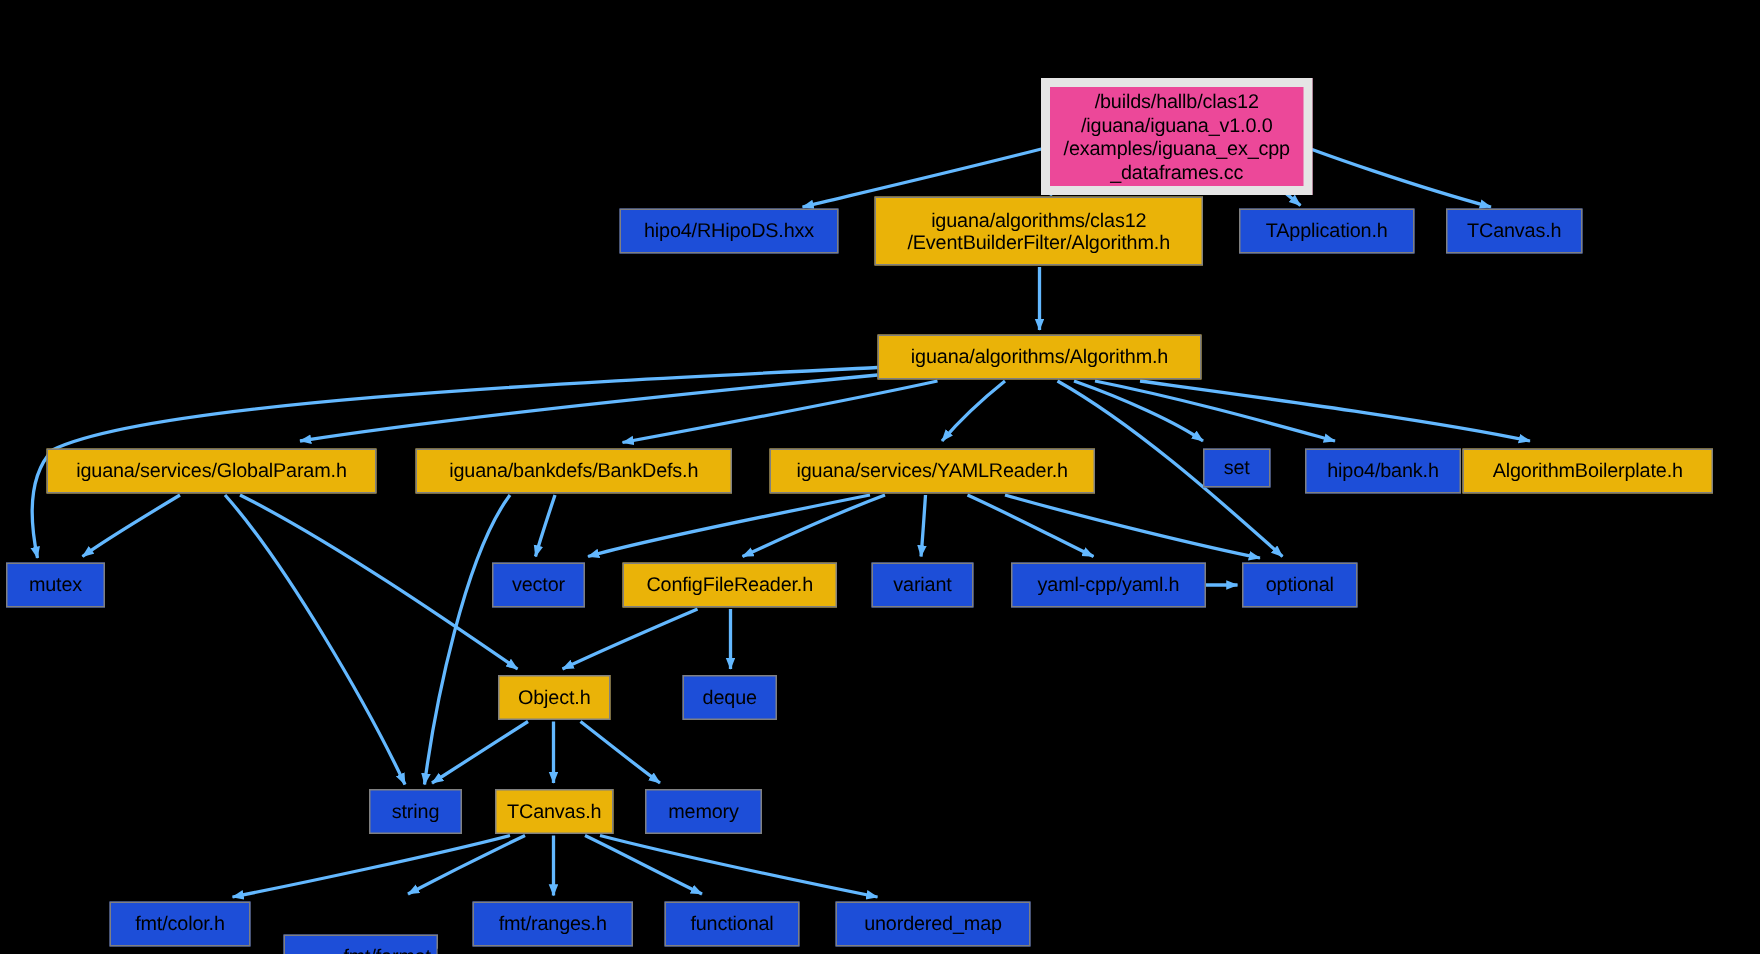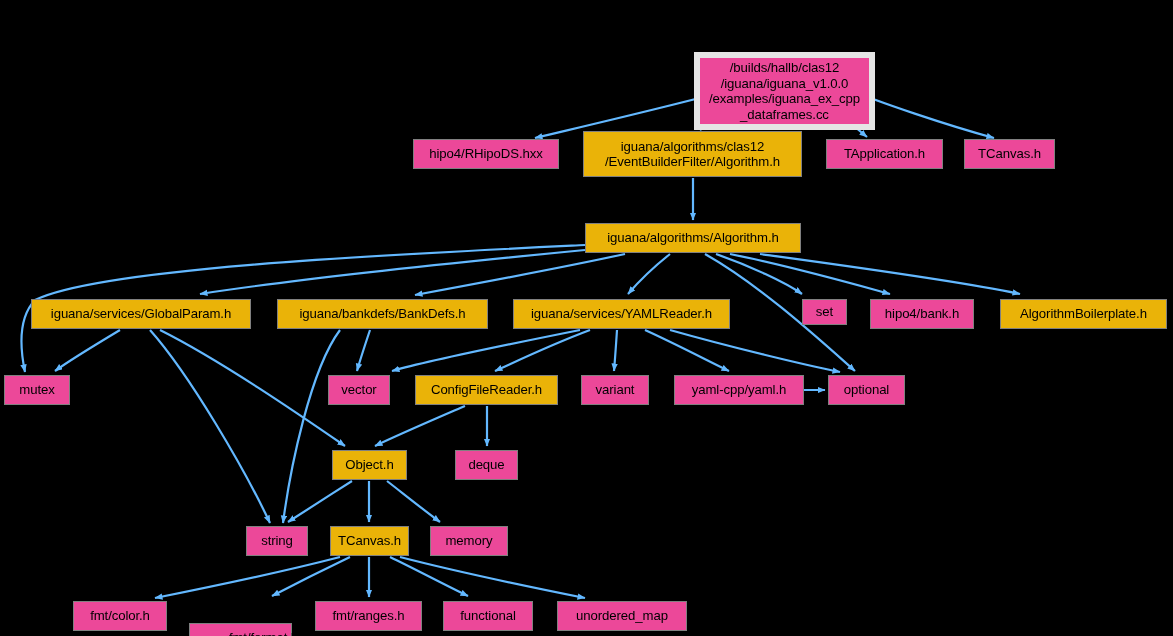--- a/index.html
+++ b/index.html
@@ -29,21 +29,21 @@
     align-items: center;
     justify-content: center;
     text-align: center;
     border: 1px solid #808080;
     color: #000000;
     font-size: 13.2px;
     line-height: 15.5px;
     white-space: pre-line;
     letter-spacing: -0.1px;
   }
-  .node.sys   { background: #ec4899; }
+  .node.sys   { background: #1d4ed8; }
   .node.local { background: #eab308; }
   .node.root  { background: #ec4899; border: 6px solid #e5e5e5; margin-top: 45px; }
 </style>
 </head>
 <body>
 
 <div id="graph-root">
   <svg class="edges" viewBox="0 0 1173 636">
     <defs>
       <marker id="arrow" markerWidth="9" markerHeight="9" refX="7.5" refY="3.2" orient="auto" markerUnits="userSpaceOnUse">
@@ -96,21 +96,21 @@
       <div class="node local" style="left: 583px; top: 131px; width: 219px; height: 46px;">iguana/algorithms/clas12
 /EventBuilderFilter/Algorithm.h</div>
       <div class="node sys" style="left: 826px; top: 139px; width: 117px; height: 30px;">TApplication.h</div>
       <div class="node sys" style="left: 964px; top: 139px; width: 91px; height: 30px;">TCanvas.h</div>
       <div class="node local" style="left: 585px; top: 223px; width: 216px; height: 30px;">iguana/algorithms/Algorithm.h</div>
       <div class="node local" style="left: 31px; top: 299px; width: 220px; height: 30px;">iguana/services/GlobalParam.h</div>
       <div class="node local" style="left: 277px; top: 299px; width: 211px; height: 30px;">iguana/bankdefs/BankDefs.h</div>
       <div class="node local" style="left: 513px; top: 299px; width: 217px; height: 30px;">iguana/services/YAMLReader.h</div>
       <div class="node sys" style="left: 802px; top: 299px; width: 45px; height: 26px;">set</div>
       <div class="node sys" style="left: 870px; top: 299px; width: 104px; height: 30px;">hipo4/bank.h</div>
-      <div class="node local" style="left: 1000px; top: 299px; width: 167px; height: 30px;">AlgorithmBoilerplate.h</div>
+      <div class="node local" style="left: 975px; top: 299px; width: 167px; height: 30px;">AlgorithmBoilerplate.h</div>
       <div class="node sys" style="left: 4px; top: 375px; width: 66px; height: 30px;">mutex</div>
       <div class="node sys" style="left: 328px; top: 375px; width: 62px; height: 30px;">vector</div>
       <div class="node local" style="left: 415px; top: 375px; width: 143px; height: 30px;">ConfigFileReader.h</div>
       <div class="node sys" style="left: 581px; top: 375px; width: 68px; height: 30px;">variant</div>
       <div class="node sys" style="left: 674px; top: 375px; width: 130px; height: 30px;">yaml-cpp/yaml.h</div>
       <div class="node sys" style="left: 828px; top: 375px; width: 77px; height: 30px;">optional</div>
       <div class="node local" style="left: 332px; top: 450px; width: 75px; height: 30px;">Object.h</div>
       <div class="node sys" style="left: 455px; top: 450px; width: 63px; height: 30px;">deque</div>
       <div class="node sys" style="left: 246px; top: 526px; width: 62px; height: 30px;">string</div>
       <div class="node local" style="left: 330px; top: 526px; width: 79px; height: 30px;">TCanvas.h</div>

